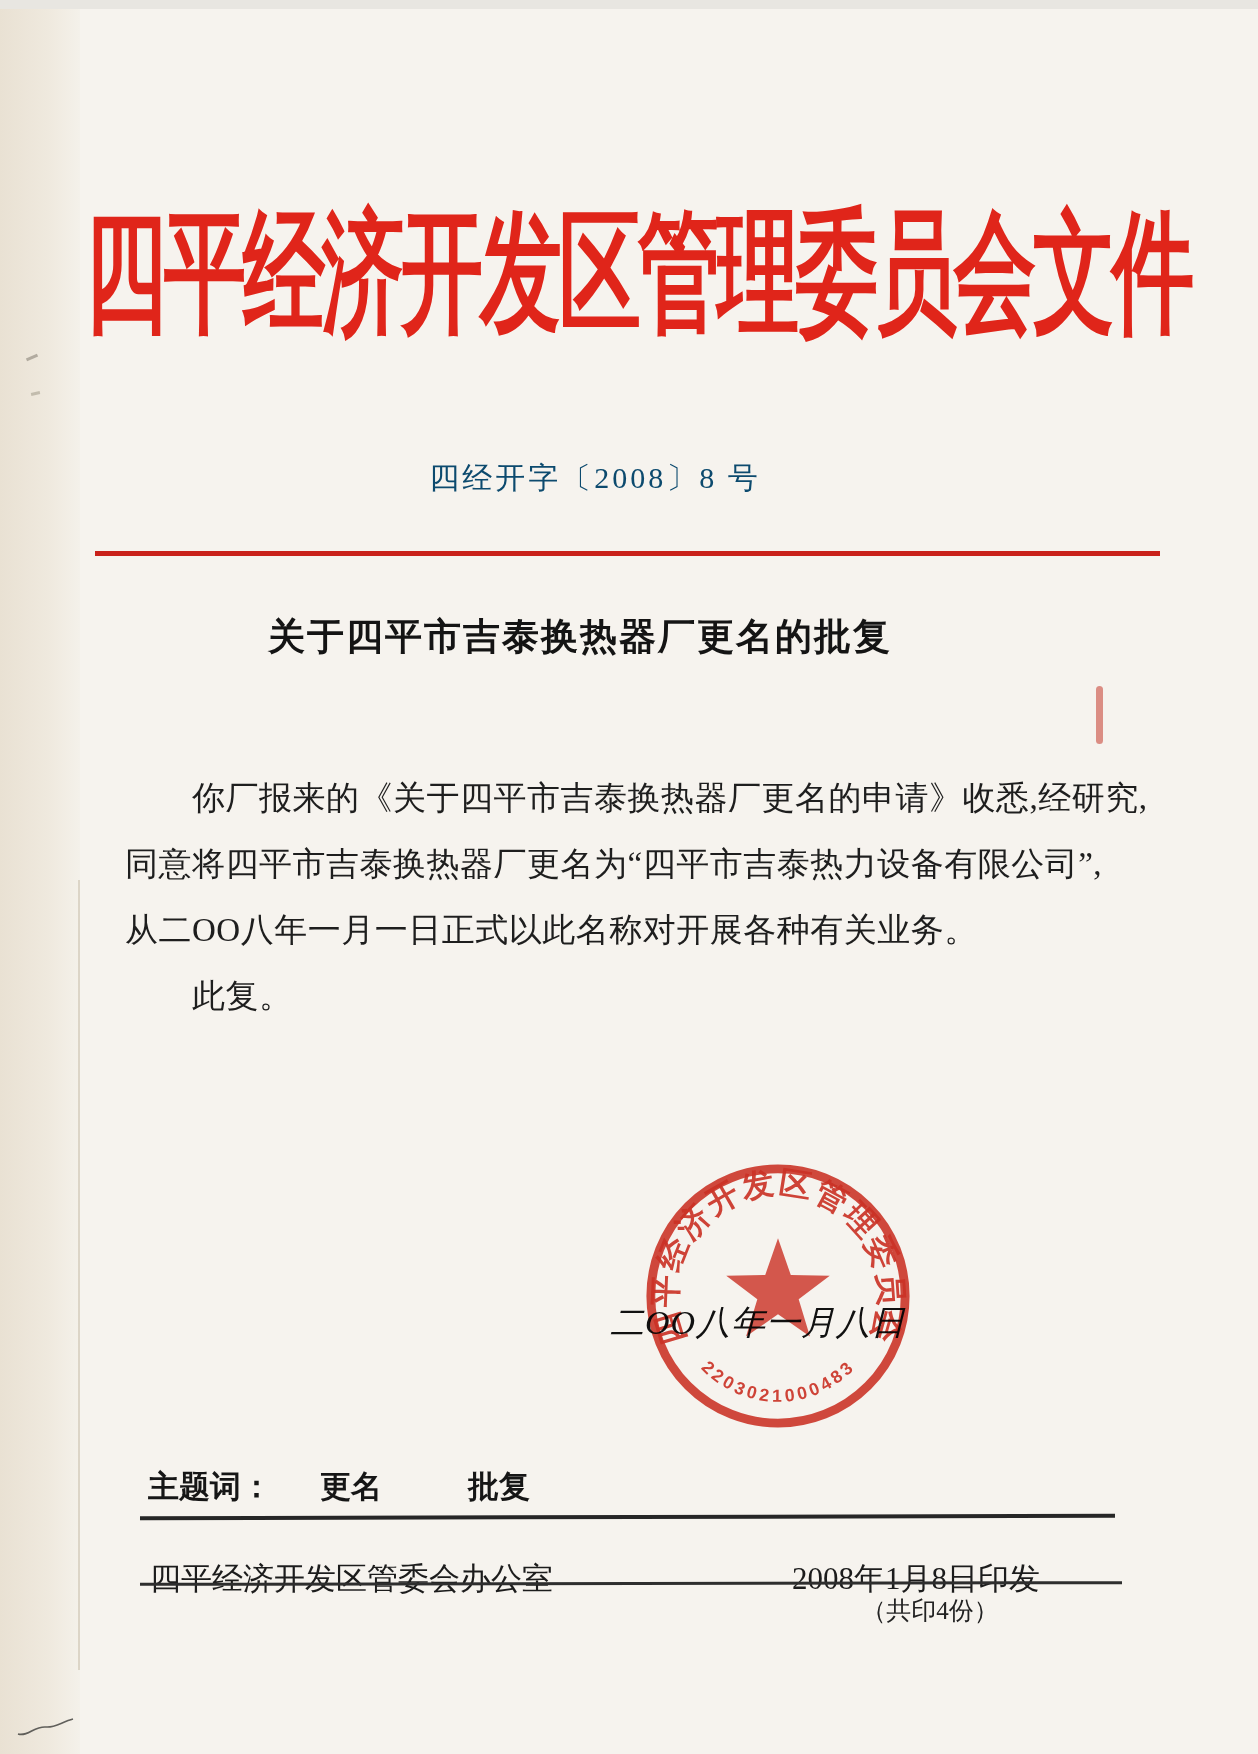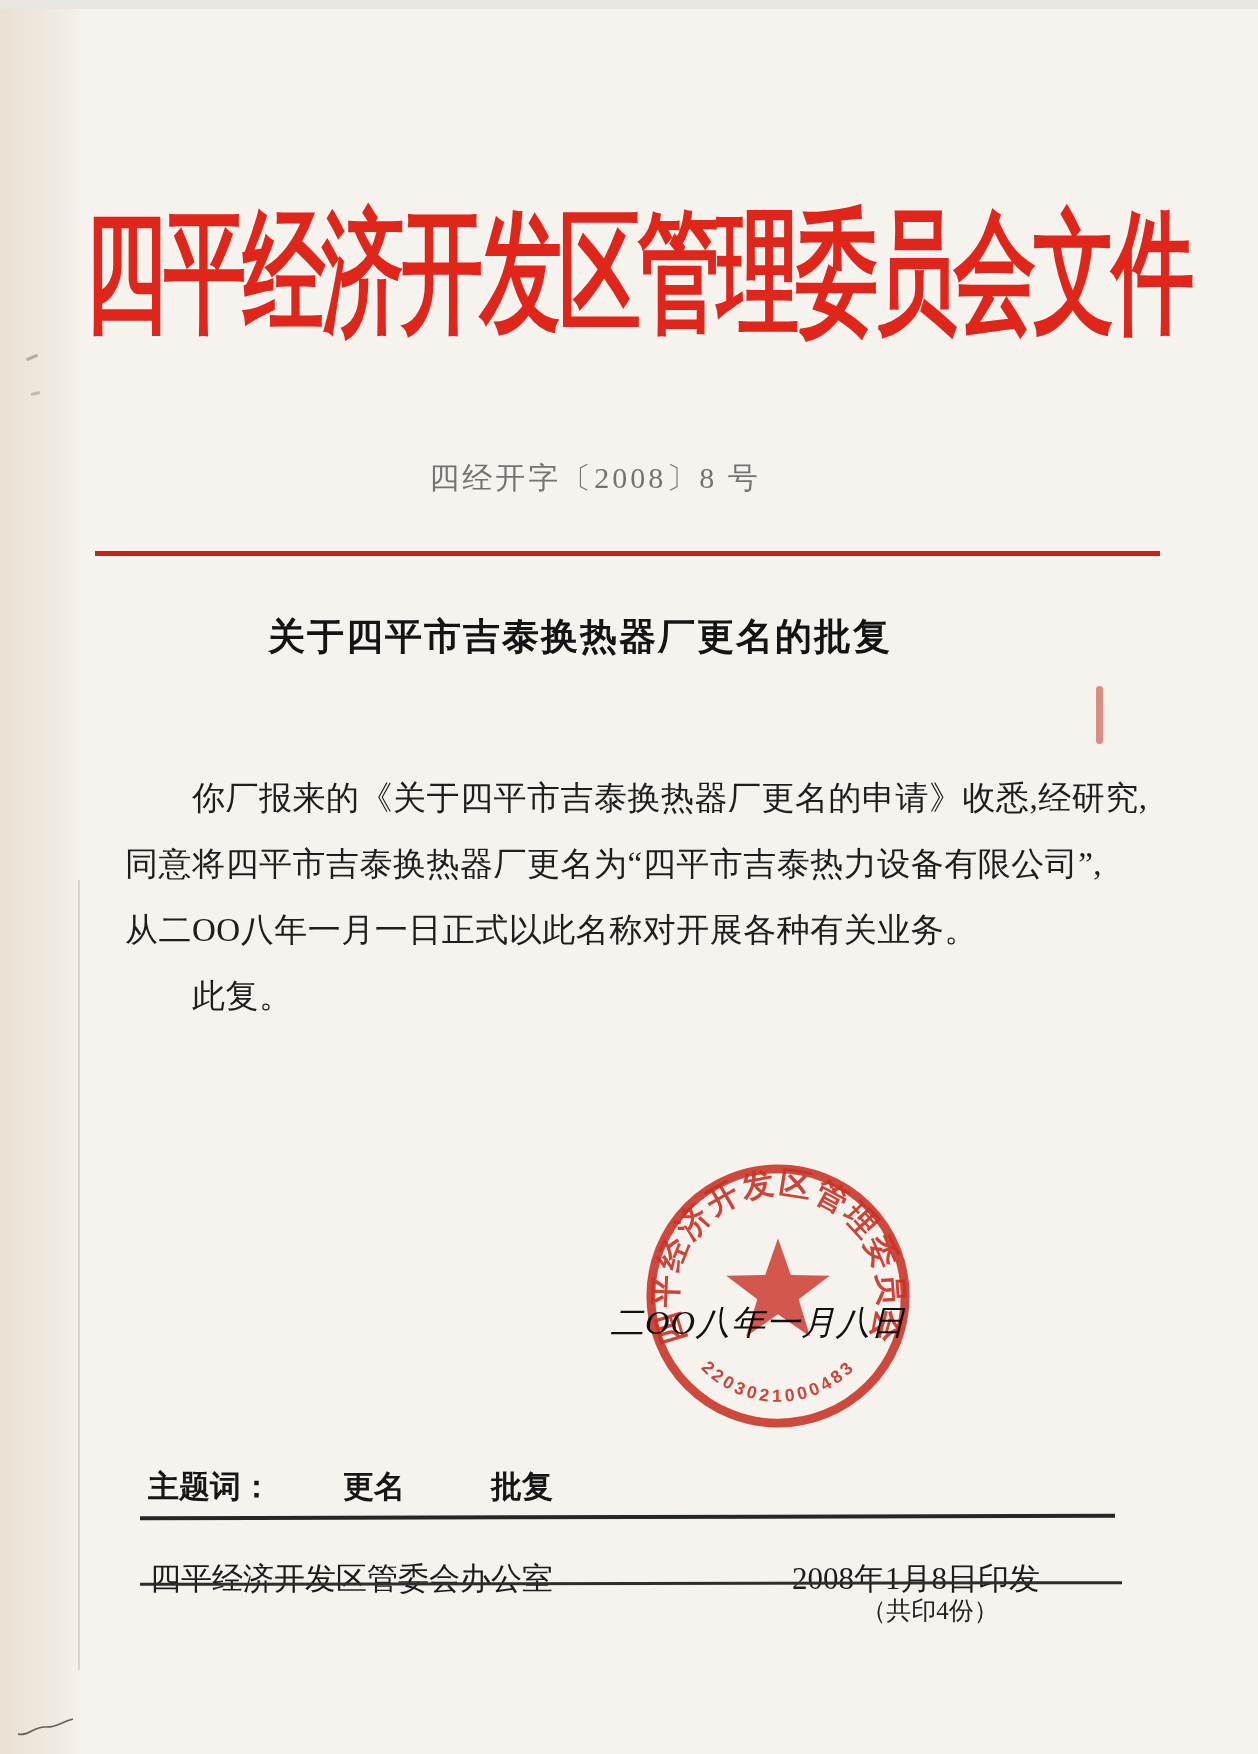--- a/index.html
+++ b/index.html
@@ -28,21 +28,21 @@
     text-align:center;
     font-family:"Liberation Serif","DejaVu Serif",serif;
     font-weight:900;
     font-size:82px;line-height:1;letter-spacing:-3px;
     color:#e0251a;
     transform:scaleY(1.62);transform-origin:top center;
     white-space:nowrap;
   }
   .doc-number{
     position:absolute;left:0;top:458px;width:1190px;
-    text-align:center;font-size:30px;letter-spacing:3px;color:#737373;
+    text-align:center;font-size:30px;letter-spacing:3px;color:#0c4a6e;
   }
   .red-rule{position:absolute;left:95px;top:551px;width:1065px;height:5px;background:#c9211a;}
 
   .doc-title{
     position:absolute;left:0;top:612px;width:1160px;
     text-align:center;
     font-family:Liberation Mono, monospace;
     font-weight:bold;font-size:37px;letter-spacing:2px;color:#141414;
     white-space:nowrap;
   }
@@ -66,21 +66,21 @@
     position:absolute;left:642px;top:1160px;width:272px;height:272px;z-index:2;
     mix-blend-mode:multiply;
   }
 
   
   .subject-row{
     position:absolute;left:148px;top:1466px;
     font-family:"Liberation Sans","DejaVu Sans",sans-serif;
     font-weight:bold;font-size:31px;color:#161616;white-space:nowrap;
   }
-  .subject-row .term1{margin-left:71px;}
+  .subject-row .term1{margin-left:48px;}
   .subject-row .term2{margin-left:86px;}
   .footer-rule1{position:absolute;left:140px;top:1515px;width:975px;height:4px;background:#262626;transform:rotate(-0.15deg);}
   .office-row{
     position:absolute;left:150px;top:1531px;width:890px;
     display:flex;justify-content:space-between;align-items:flex-start;
     font-size:31px;color:#1c1c1c;white-space:nowrap;margin-top:27px;
   }
   .footer-rule2{position:absolute;left:140px;top:1582px;width:982px;height:3px;background:#2e2e2e;transform:rotate(-0.1deg);}
   .copies-note{
     position:absolute;left:820px;top:1594px;width:220px;

